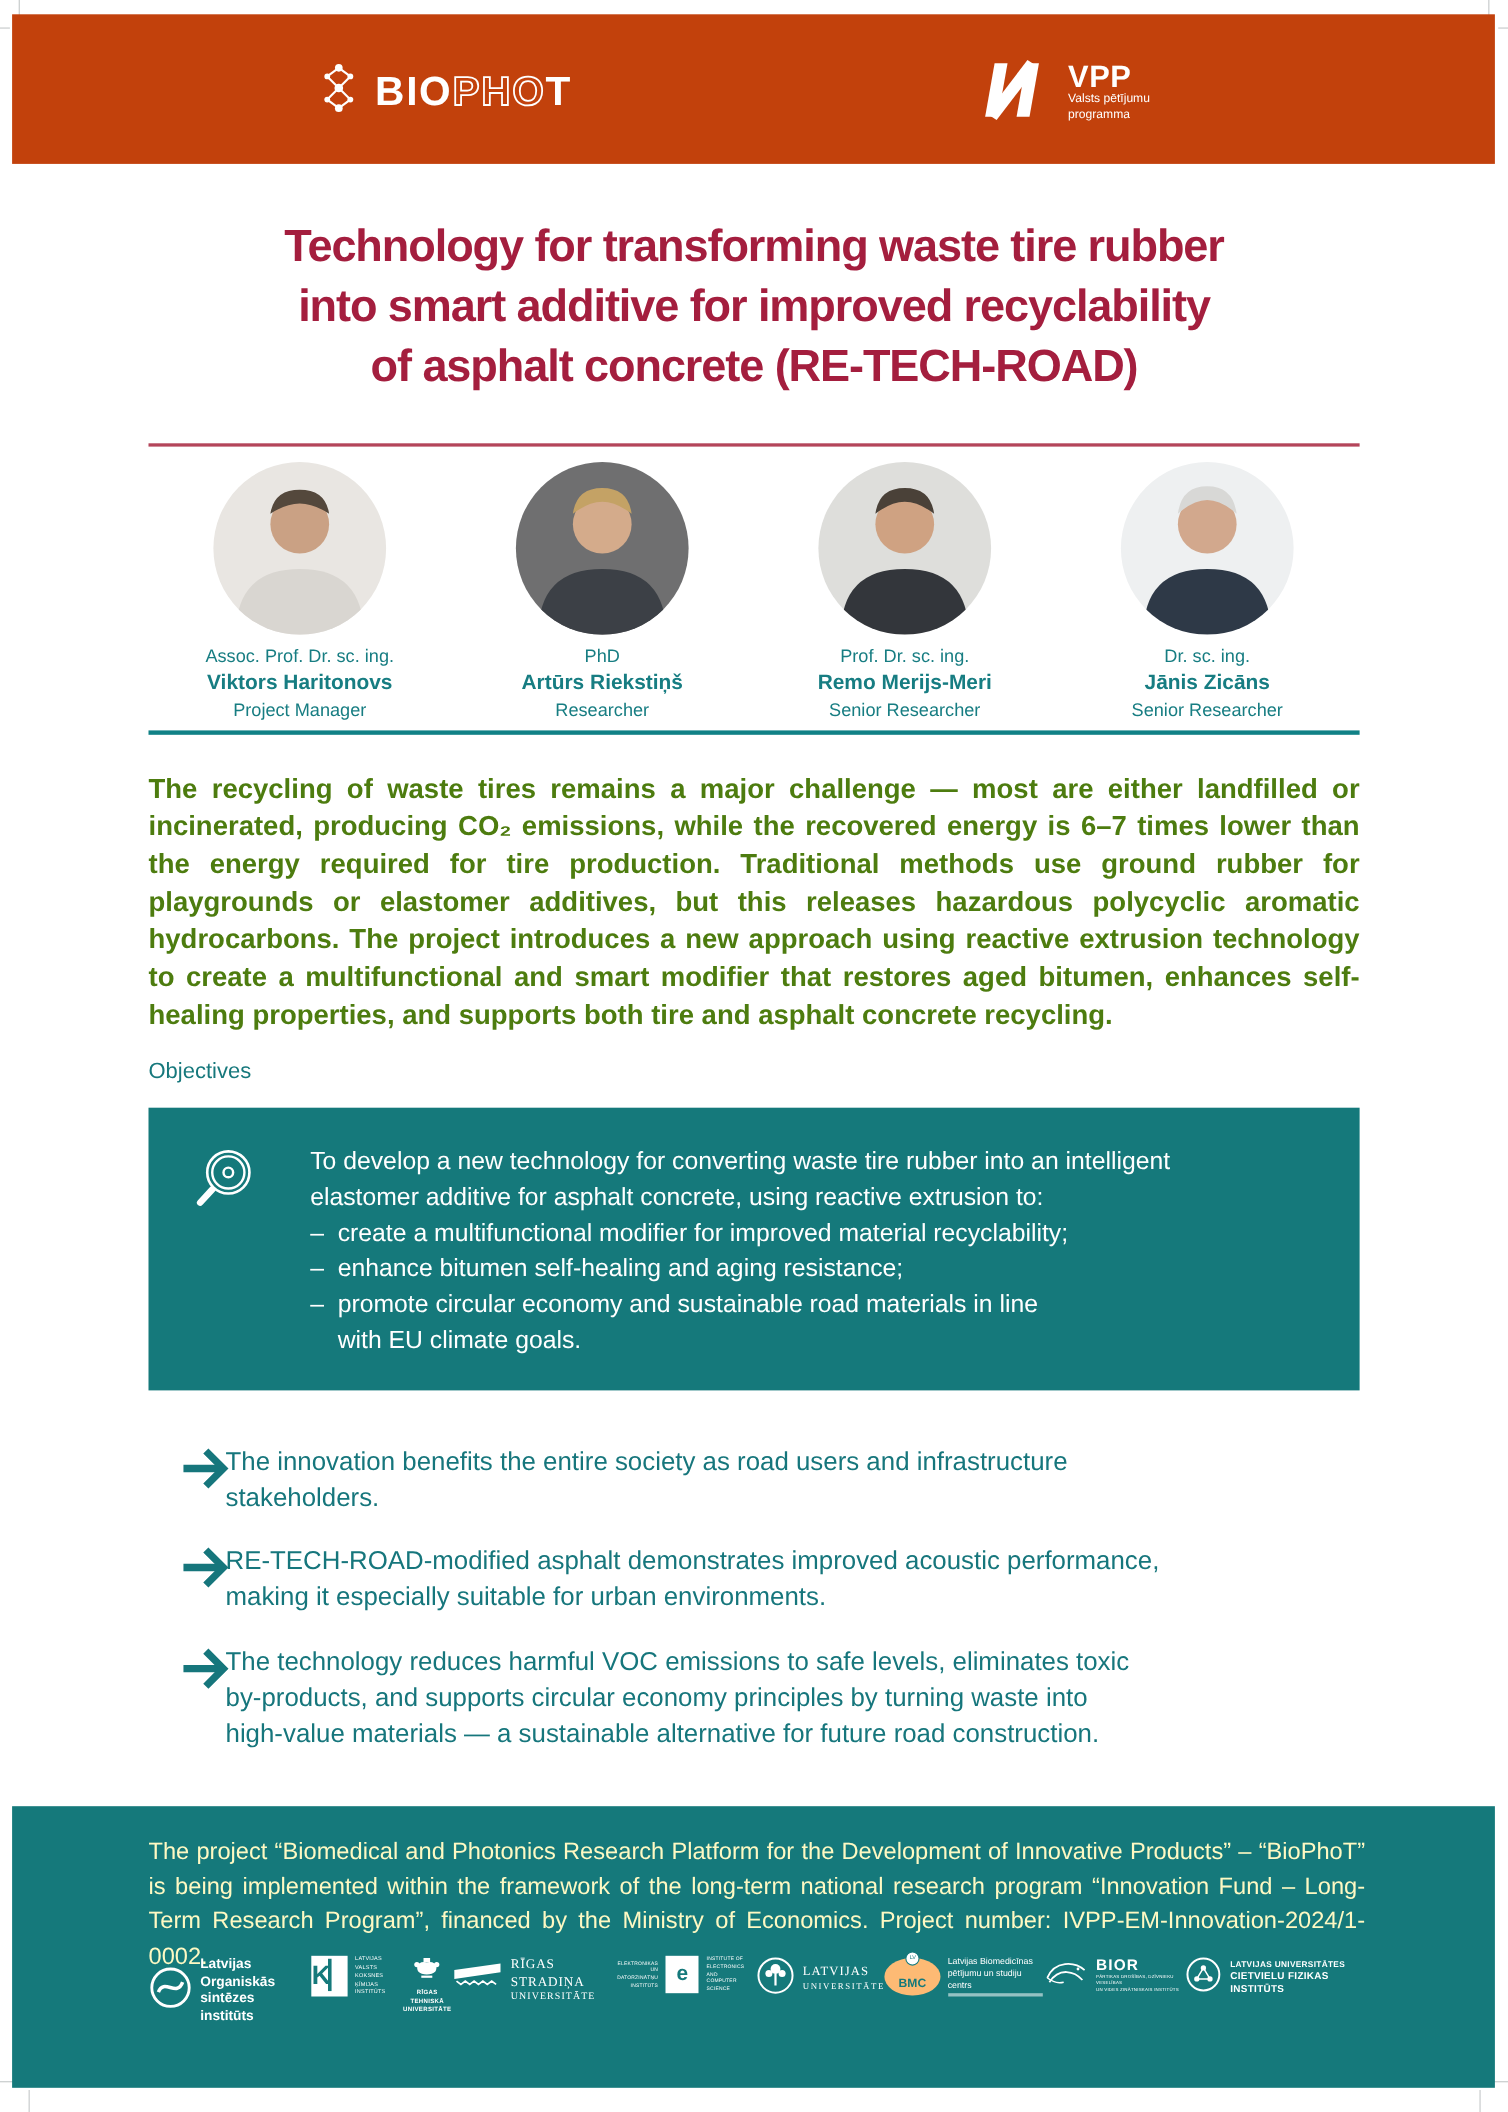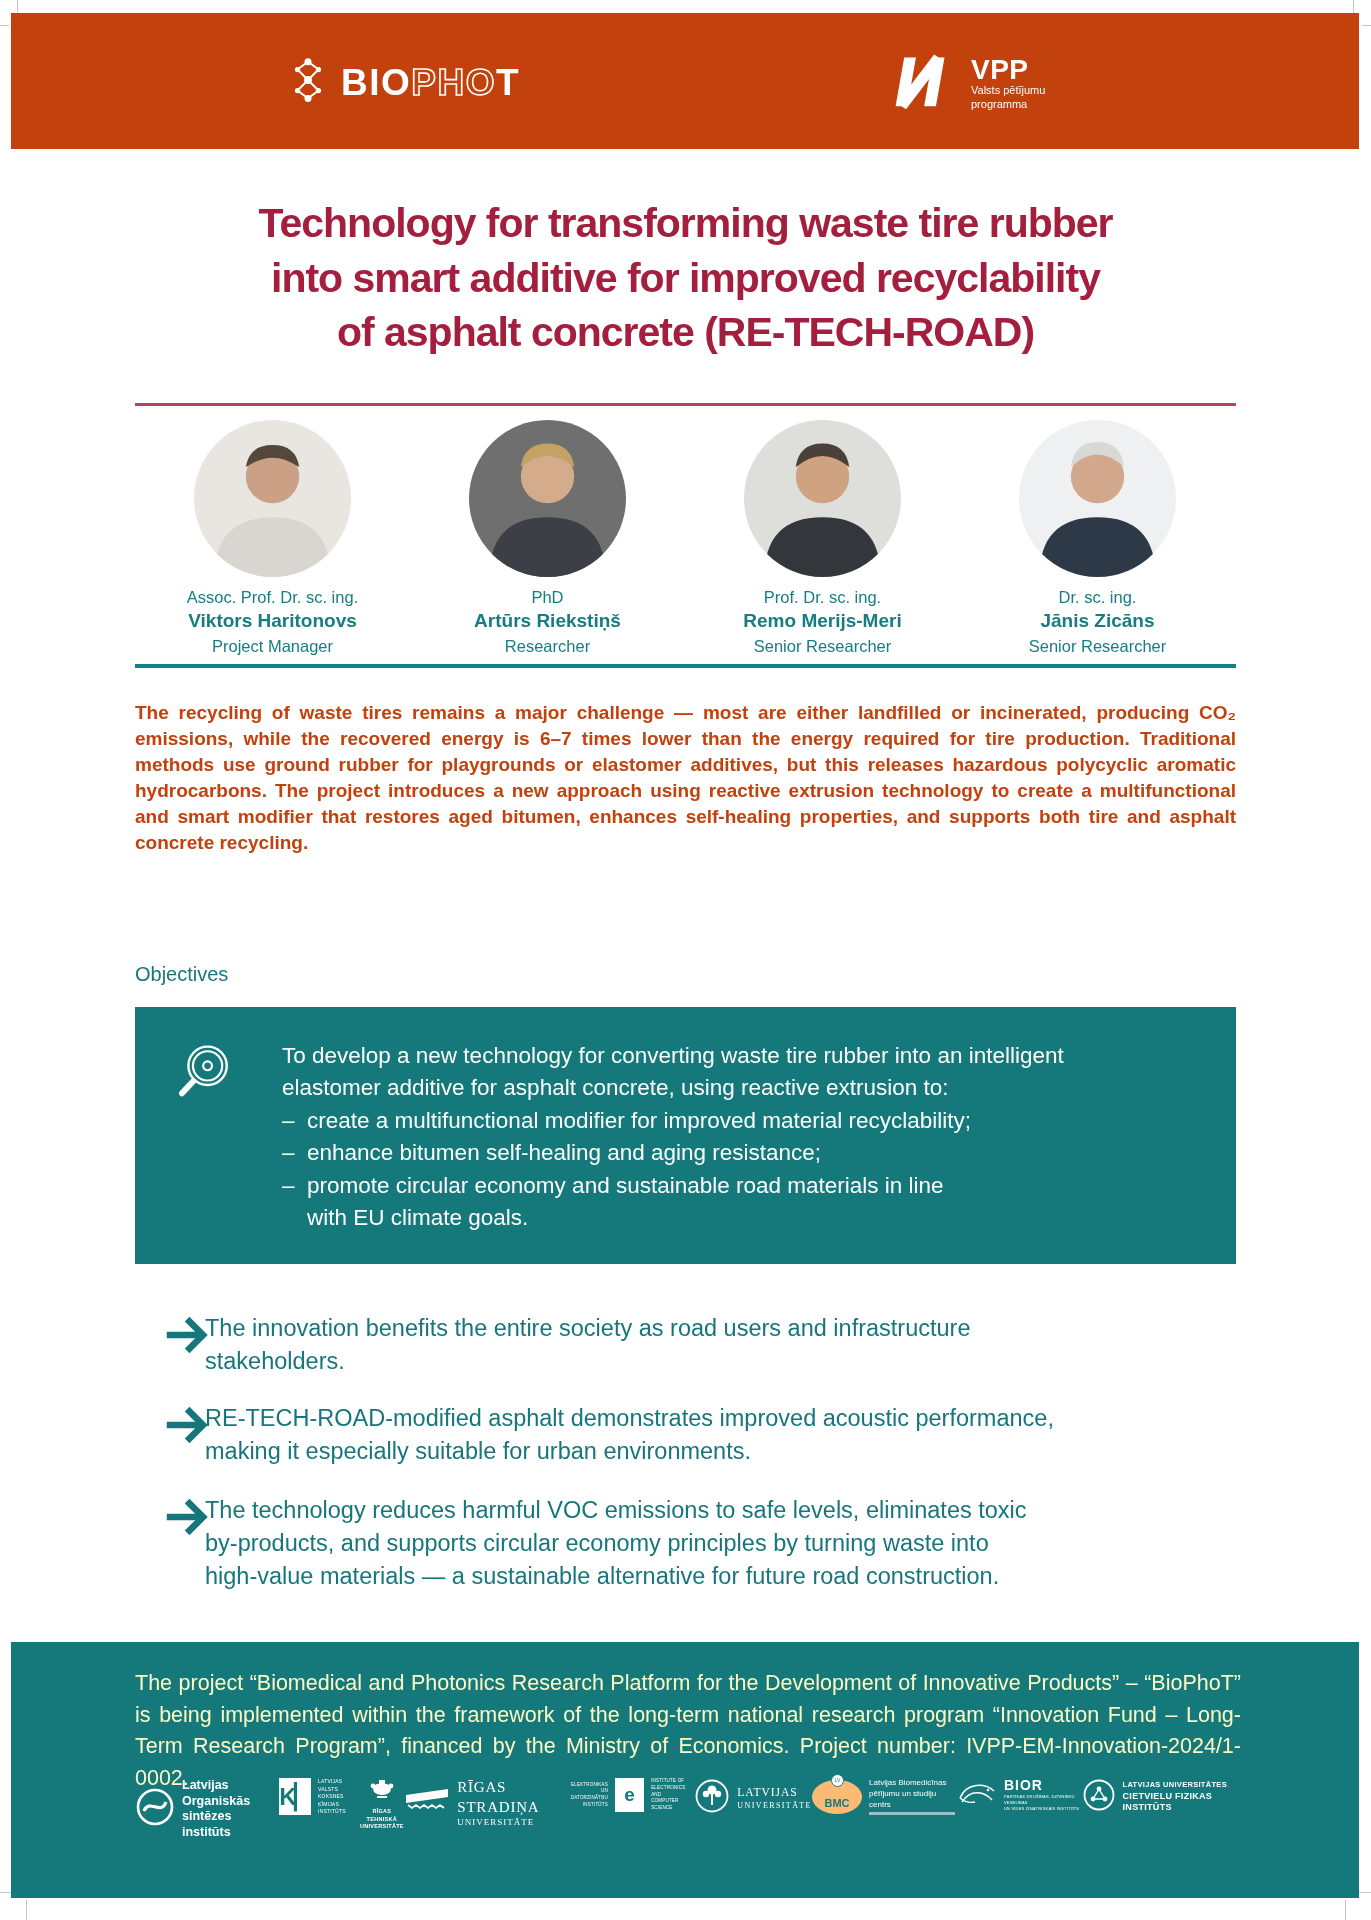--- a/index.html
+++ b/index.html
@@ -32,22 +32,22 @@
   .people { position:absolute; left:135px; top:420px; width:1101px; display:flex; }
   .person { width:275px; text-align:center; }
   .avatar { width:157px; height:157px; border-radius:50%; margin:0 auto; overflow:hidden; position:relative; }
   .avatar svg { display:block; width:100%; height:100%; }
   .person-meta { margin-top:9px; color:#177d82; }
   .person-cred { font-size:16.5px; line-height:1.35; }
   .person-name { font-size:19px; font-weight:700; line-height:1.4; }
   .person-role { font-size:16.5px; line-height:1.35; }
 
   
-  .intro { position:absolute; left:135px; top:700px; width:1101px; color:#c2410c;
-           font-size:19px; font-weight:700; line-height:1.37; text-align:justify; }
+  .intro { position:absolute; left:135px; top:700px; width:1101px; color:#4d7c0f;
+           font-size:25px; font-weight:700; line-height:1.37; text-align:justify; }
 
   
   .obj-label { position:absolute; left:135px; top:963px; color:#16787c; font-size:20px; }
   .obj-box { position:absolute; left:135px; top:1007px; width:1101px; height:257px; background:#15797b; }
   .obj-icon { position:absolute; left:36px; top:34px; }
   .obj-text { position:absolute; left:147px; top:33px; width:930px; color:#ffffff;
               font-size:22.5px; line-height:1.44; white-space:pre-wrap; }
 
   
   .bullet { position:absolute; left:135px; width:1130px; display:flex; align-items:flex-start; }
@@ -65,21 +65,21 @@
               display:flex; justify-content:space-between; align-items:flex-start; color:#ffffff; }
   .logo { display:flex; align-items:center; gap:7px; }
   .logo .tcol { display:flex; flex-direction:column; justify-content:center; }
   .losi-l1 { font-size:12.5px; font-weight:700; line-height:1.25; }
   .losi-l2 { font-size:12.5px; font-weight:700; line-height:1.25; }
   .ki-box { width:37px; height:37px; background:#ffffff; color:#15797b; display:flex; align-items:center; justify-content:center;
             font-weight:700; font-size:24px; letter-spacing:-2px; }
   .tiny3 { font-size:5px; line-height:1.5; letter-spacing:0.2px; }
   .rtu { display:flex; flex-direction:column; align-items:center; gap:2px; }
   .rtu-text { font-size:5.5px; font-weight:700; text-align:center; line-height:1.4; letter-spacing:0.3px; }
-  .rsu-text1 { font-size:15px; letter-spacing:0.8px; line-height:1.3; font-family:"Liberation Serif", serif; }
+  .rsu-text1 { font-size:12px; letter-spacing:0.8px; line-height:1.3; font-family:"Liberation Serif", serif; }
   .rsu-text2 { font-size:9px; letter-spacing:1px; line-height:1.3; font-family:"Liberation Serif", serif; }
   .edi-sq { width:34px; height:34px; background:#ffffff; color:#15797b; display:flex; align-items:center; justify-content:center;
             font-weight:700; font-size:19px; }
   .tiny-r { font-size:4.5px; line-height:1.5; text-align:right; letter-spacing:0.2px; }
   .tiny-l { font-size:4.5px; line-height:1.5; text-align:left; letter-spacing:0.2px; }
   .lu-t1 { font-size:11.5px; letter-spacing:1px; font-family:"Liberation Serif", serif; line-height:1.3; }
   .lu-t2 { font-size:8px; letter-spacing:1.4px; font-family:"Liberation Serif", serif; line-height:1.4; }
   .bmc-ell { position:relative; width:52px; height:34px; background:#fdba74; border-radius:50%;
              display:flex; align-items:flex-end; justify-content:center; }
   .bmc-ell .bmc-word { color:#15797b; font-weight:700; font-size:11px; padding-bottom:5px; }

